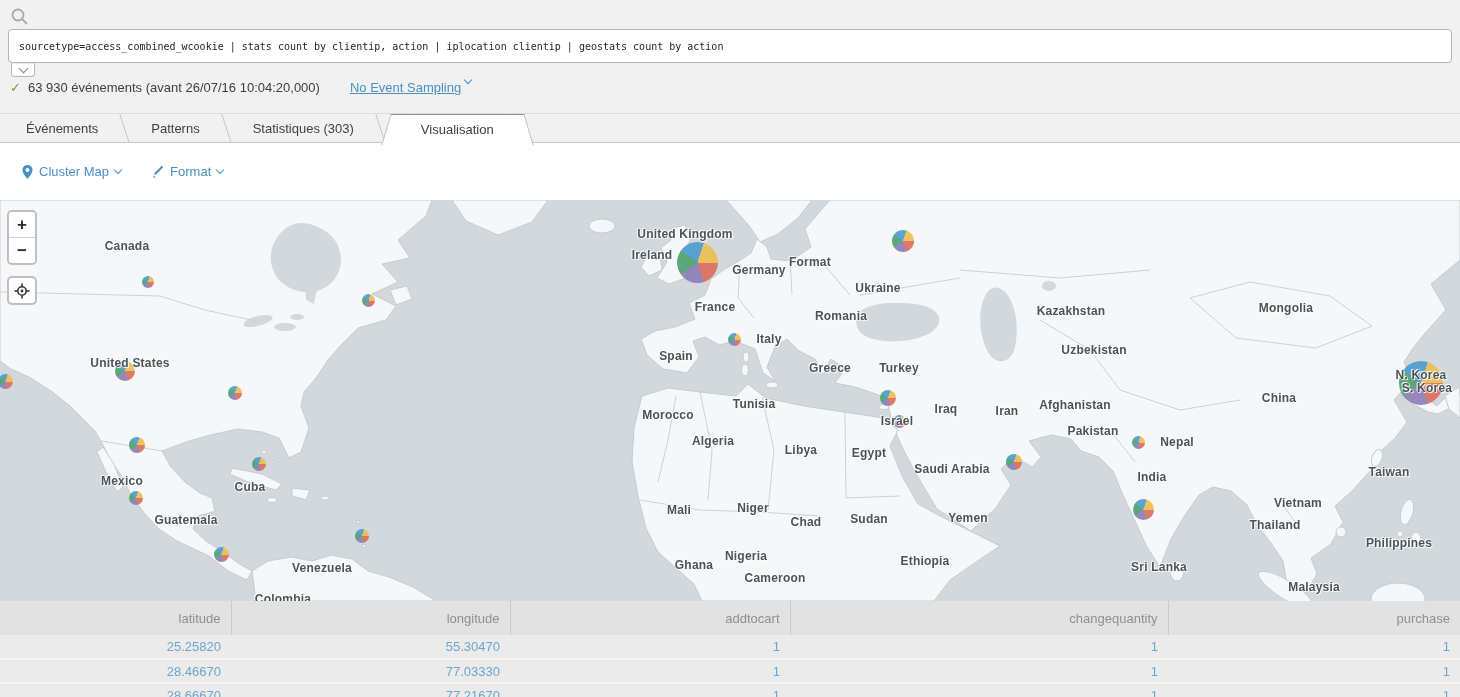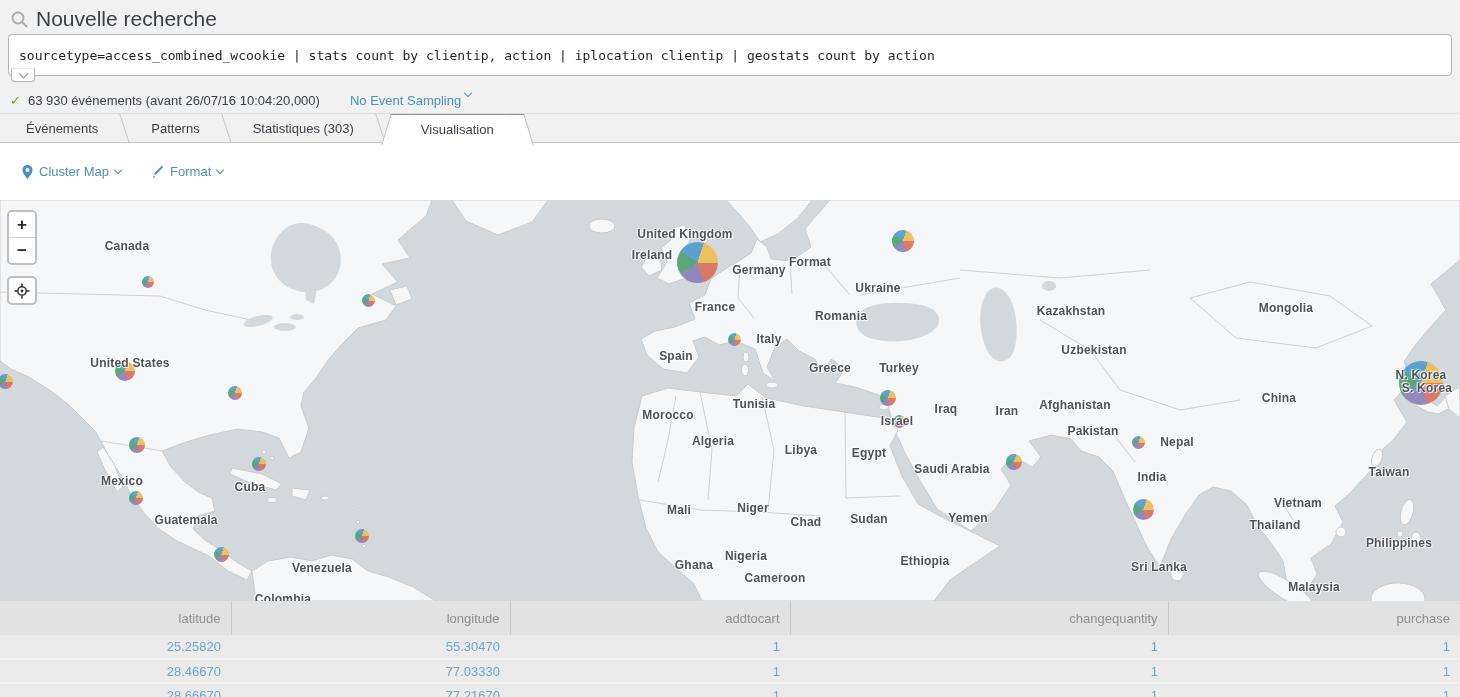--- a/index.html
+++ b/index.html
@@ -4,32 +4,32 @@
 <style>
   html,body{margin:0;padding:0;background:#fff;}
   .page{position:relative;width:1460px;height:697px;overflow:hidden;background:#fff;
         font-family:"Liberation Sans",sans-serif;color:#3c4147;}
 
   
   .search-header{height:114px;background:#f1f1f1;border-bottom:1px solid #dcdcdc;box-sizing:border-box;}
   .title-row{display:flex;align-items:center;padding:7px 10px 3px;}
   .title-row h1{font-size:21px;font-weight:400;color:#3a4047;margin:0 0 0 7px;}
   .query-row{position:relative;margin:0 8px;}
-  .query-input{background:#fff;border:1px solid #b4b4b4;border-radius:4px;height:42px;box-sizing:border-box;
+  .query-input{background:#fff;border:1px solid #b4b4b4;border-radius:4px;height:34px;box-sizing:border-box;
                display:flex;align-items:center;padding:0 10px;
-               font-family:"DejaVu Sans Mono","Liberation Mono",monospace;font-size:13px;color:#1f1f1f;
+               font-family:"DejaVu Sans Mono","Liberation Mono",monospace;font-size:10px;color:#1f1f1f;
                white-space:nowrap;overflow:hidden;}
   .expand-toggle{position:absolute;left:3px;top:34px;width:22px;height:12px;background:#fff;
                  border:1px solid #b4b4b4;border-top:1px solid #e9e9e9;border-radius:0 0 4px 4px;
                  display:flex;align-items:center;justify-content:center;cursor:pointer;}
   .chev{display:inline-block;width:6px;height:6px;border-right:1px solid #8a8a8a;border-bottom:1px solid #8a8a8a;
         transform:rotate(45deg);margin-top:-3px;}
   .status-row{display:flex;align-items:center;padding:17px 10px 0;font-size:13px;color:#3a4047;}
   .check{color:#65a637;font-size:13px;margin-right:7px;}
-  .sampling{color:#4a90c2;margin-left:30px;display:flex;align-items:flex-start;gap:4px;cursor:pointer;}
+  .sampling{color:#4a90c2;margin-left:30px;display:flex;align-items:flex-start;gap:4px;cursor:pointer;text-decoration:underline;}
   .chev-blue{display:inline-block;width:5px;height:5px;border-right:1.4px solid #4a90c2;border-bottom:1.4px solid #4a90c2;
              transform:rotate(45deg);margin-top:-3px;}
 
   
   .tabs{position:relative;height:29px;background:#f1f1f1;display:flex;align-items:stretch;font-size:13px;}
   .baseline{position:absolute;left:0;right:0;bottom:0;height:1px;background:#c6c6c6;z-index:0;}
   .tab{display:flex;align-items:center;padding:0 26px;position:relative;z-index:1;cursor:pointer;}
   .tab:first-child{padding-left:8px;padding-right:34px;}
   .tab-sep{width:1px;background:#c6c6c6;transform:skewX(18deg);z-index:1;}
   .tab.active{background:#fff;z-index:2;border-top:1px solid #8f8f8f;margin:0 14px;}
@@ -72,21 +72,20 @@
 <body>
 
 <div class="page">
 
   <div class="search-header">
     <div class="title-row">
       <svg width="19" height="19" viewBox="0 0 19 19">
         <circle cx="8" cy="8" r="5.5" fill="none" stroke="#a9a9a9" stroke-width="1.8"></circle>
         <line x1="12.2" y1="12.2" x2="17" y2="17" stroke="#a9a9a9" stroke-width="1.8"></line>
       </svg>
-      <h1>Nouvelle recherche</h1>
     </div>
     <div class="query-row">
       <div class="query-input">
         <span>sourcetype=access_combined_wcookie | stats count by clientip, action | iplocation clientip | geostats count by action</span>
       </div>
       <div class="expand-toggle">
         <span class="chev"></span>
       </div>
     </div>
     <div class="status-row">

